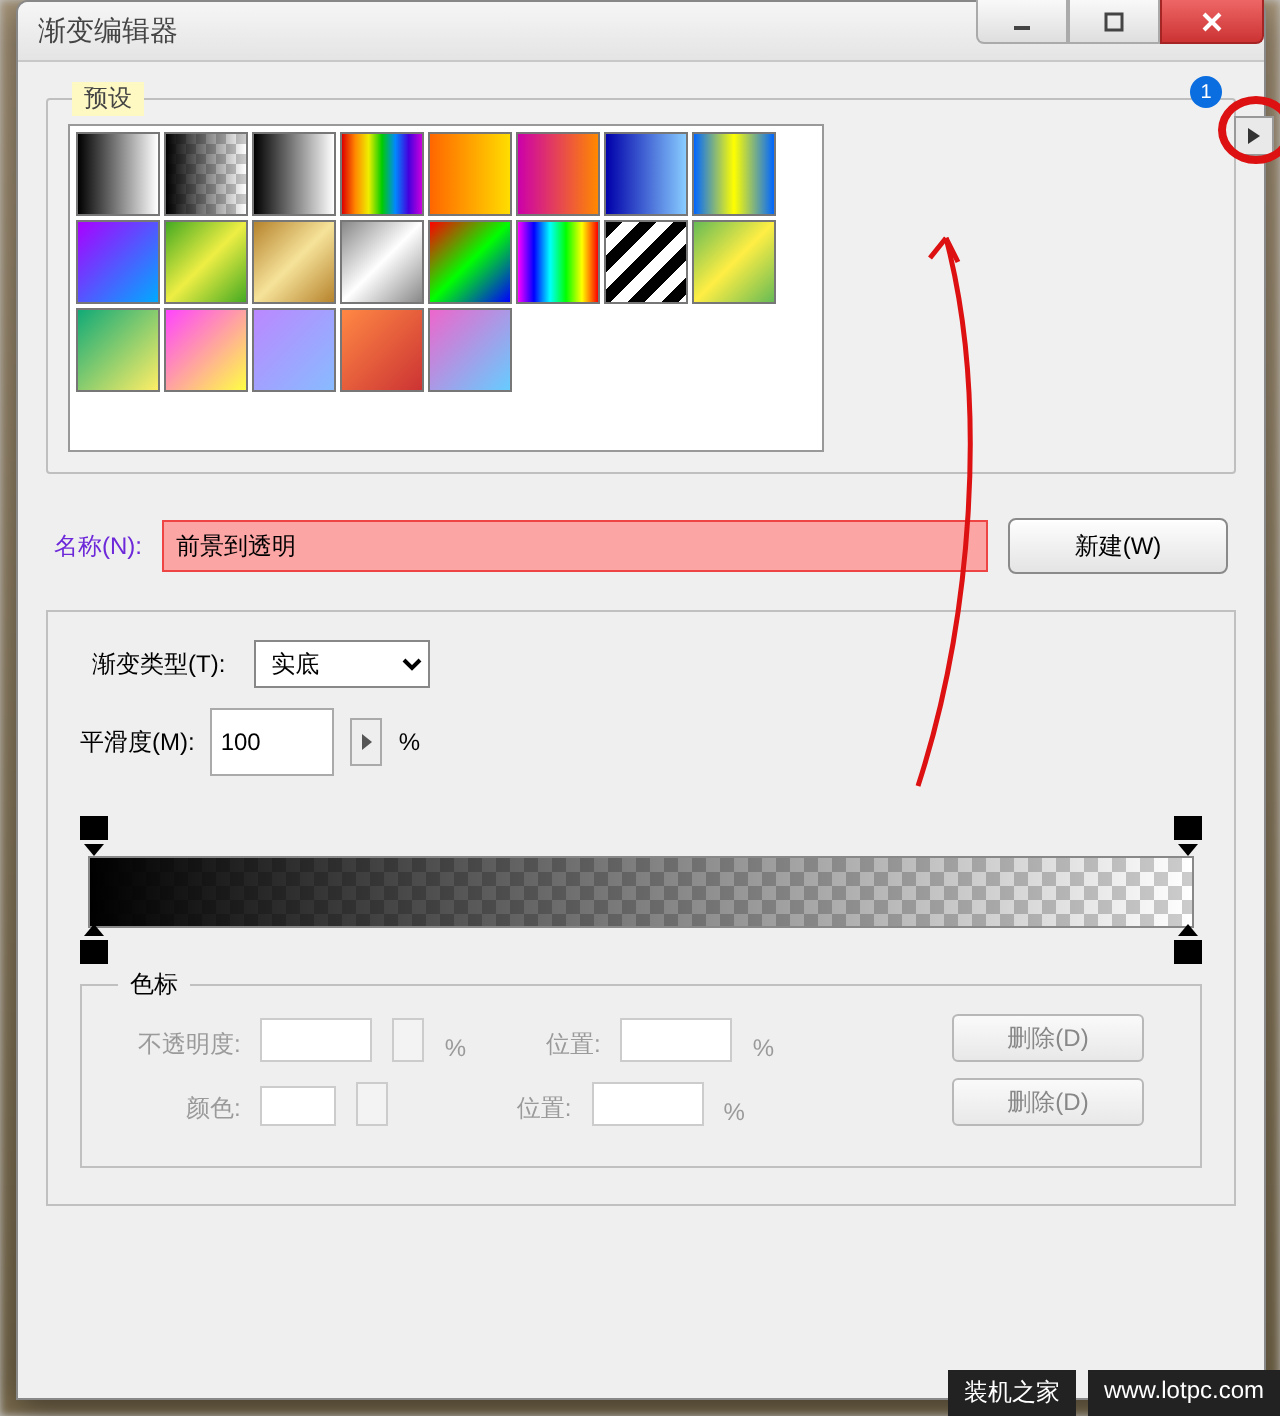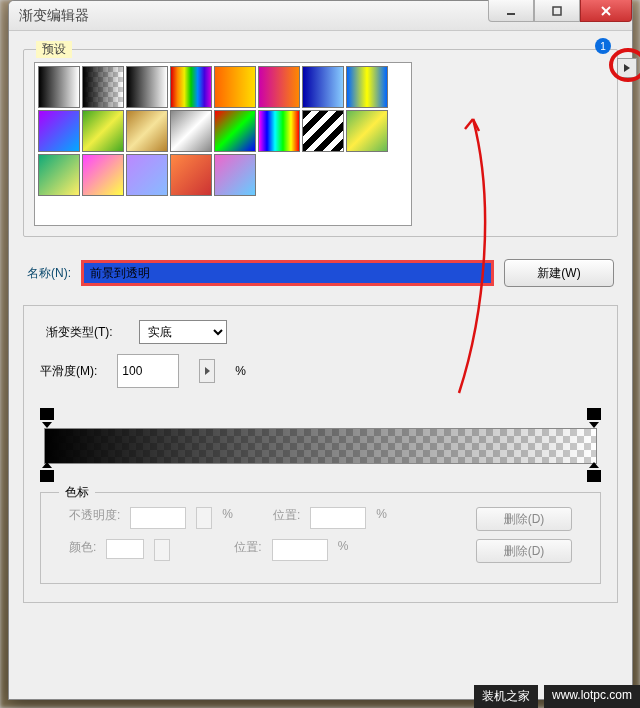--- a/index.html
+++ b/index.html
@@ -20,41 +20,41 @@
 .swatch-grid{background:#fff;border:1px solid #999;width:378px;height:164px;display:flex;flex-wrap:wrap;align-content:flex-start;padding:3px;gap:2px}
 .swatch{width:42px;height:42px;border:1px solid #777}
 .flyout{position:absolute;right:-20px;top:8px;width:20px;height:20px;border:1px solid #999;background:#e9e9e9;display:flex;align-items:center;justify-content:center}
 .flyout::after{content:"";border-left:6px solid #333;border-top:4px solid transparent;border-bottom:4px solid transparent}
 .callout{position:absolute;right:-30px;top:-2px;width:38px;height:34px;border:4px solid #d11;border-radius:50%;pointer-events:none}
 .badge{position:absolute;right:6px;top:-12px;width:16px;height:16px;border-radius:50%;background:#0a6de0;color:#fff;font-size:10px;display:flex;align-items:center;justify-content:center}
 .btncol{display:flex;flex-direction:column;gap:8px;width:122px;padding-top:4px}
 .btn{height:28px;border:1px solid #8a8a8a;border-radius:4px;background:linear-gradient(#fefefe,#e4e4e4);box-shadow:inset 0 1px #fff;cursor:pointer}
 .btn.primary{border:2px solid #3c8fd8;background:linear-gradient(#eaf4fd,#cfe7fb)}
 .namerow{display:flex;align-items:center;gap:10px;margin:22px 4px 0}
-.namerow label{color:#0c4a6e}
-.namerow input{flex:1;height:26px;border:3px solid #ef4444;padding:4px 6px;background:#1d4ed8}
+.namerow label{color:#6d28d9}
+.namerow input{flex:1;height:26px;border:1px solid #ef4444;padding:4px 6px;background:#fca5a5}
 .hr{border-top:1px solid #c0c0c0;margin:18px 0 0}
 .typebox{border:1px solid #c0c0c0;margin-top:-1px;padding:14px 16px 18px;position:relative}
 .typebox .lbl{position:absolute;top:-9px;left:18px;background:#efefef;padding:0 6px}
-.tline{display:flex;align-items:center;gap:20px;margin-bottom:10px}
+.tline{display:flex;align-items:center;gap:8px;margin-bottom:10px}
 select{height:24px;border:1px solid #888;background:#fff;min-width:88px;padding:0 4px}
 .numbox{width:62px;height:24px;border:1px solid #aaa;display:flex;align-items:center;padding:16px 4px;background:#fff}
 .spin{width:16px;height:24px;border:1px solid #aaa;background:#eee;display:flex;align-items:center;justify-content:center}
 .spin::after{content:"";border-left:5px solid #555;border-top:4px solid transparent;border-bottom:4px solid transparent}
 .gradbar-area{position:relative;margin:18px 0 8px;height:78px}
 .gradbar{position:absolute;left:4px;right:4px;top:22px;height:36px;border:1px solid #888;background:linear-gradient(90deg,#000 0%,rgba(0,0,0,0) 100%),repeating-conic-gradient(#ccc 0 25%,#fff 0 50%) 0 0/14px 14px}
 .stop-op{position:absolute;width:14px;height:16px}
 .stop-op::before{content:"";display:block;width:12px;height:10px;background:#000;border:1px solid #000}
 .stop-op::after{content:"";position:absolute;left:2px;bottom:-4px;border-top:6px solid #000;border-left:5px solid transparent;border-right:5px solid transparent}
 .stop-co{position:absolute;width:14px;height:16px}
 .stop-co::before{content:"";position:absolute;top:-4px;left:2px;border-bottom:6px solid #000;border-left:5px solid transparent;border-right:5px solid transparent}
 .stop-co::after{content:"";display:block;width:12px;height:10px;margin-top:4px;background:#000;border:1px solid #000}
 .stopsbox{border:1px solid #c0c0c0;padding:14px 28px 12px;position:relative}
 .stopsbox .lbl{position:absolute;top:-9px;left:18px;background:#efefef;padding:0 6px}
-.sline{display:flex;align-items:flex-start;gap:10px;margin-bottom:8px;color:#9a9a9a}
+.sline{display:flex;align-items:flex-end;gap:10px;margin-bottom:8px;color:#9a9a9a}
 .sline .field{width:56px;height:22px;border:1px solid #ccc;background:#fff;display:flex;align-items:center;padding:0 4px}
 .sline .colorwell{width:38px;height:20px;border:1px solid #ccc;background:#fff}
 .sline .minispin{width:16px;height:22px;border:1px solid #ccc;background:#f3f3f3}
 .sline button{height:24px;width:96px;border:1px solid #b8b8b8;border-radius:3px;background:linear-gradient(#fafafa,#e8e8e8);color:#888}
 .watermark{position:absolute;right:0;bottom:0;display:flex}
 .watermark span{background:#222;color:#fff;font-size:12px;padding:3px 8px;margin-left:6px}
 .arrow{position:absolute;left:446px;top:82px;width:40px;height:290px;pointer-events:none}
 </style>
 </head>
 <body>
@@ -150,21 +150,21 @@
           <span>不透明度:</span>
           <div class="field"></div>
           <div class="minispin"></div>
           <span>%</span>
           <span style="margin-left:30px">位置:</span>
           <div class="field"></div>
           <span>%</span>
           <button style="margin-left:auto">删除(D)</button>
         </div>
         <div class="sline">
-          <span style="">颜色:</span>
+          <span style="margin-left:24px">颜色:</span>
           <div class="colorwell"></div>
           <div class="minispin"></div>
           <span style="margin-left:54px">位置:</span>
           <div class="field"></div>
           <span>%</span>
           <button style="margin-left:auto">删除(D)</button>
         </div>
       </div>
     </div>
 

